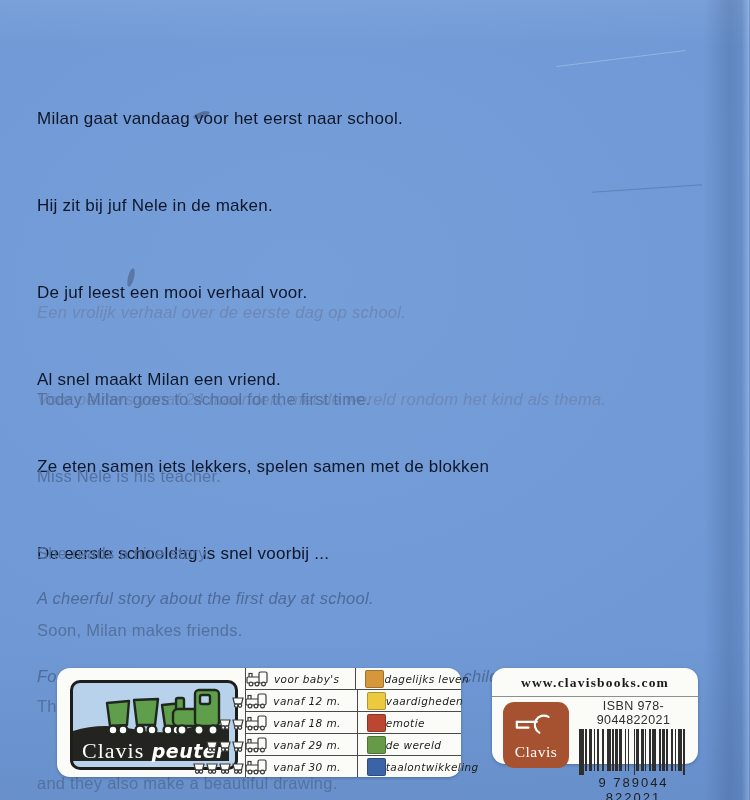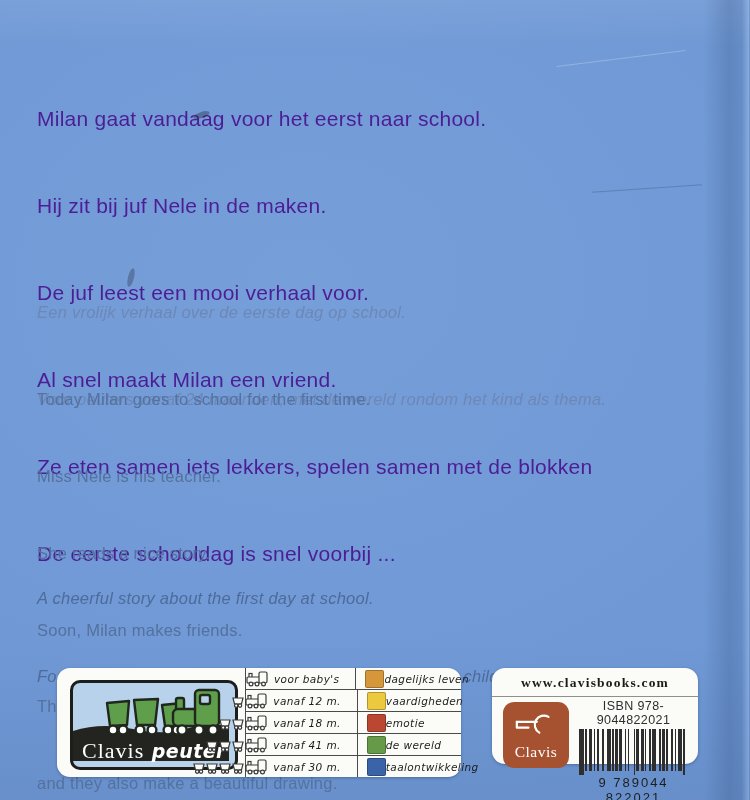--- a/index.html
+++ b/index.html
@@ -13,21 +13,21 @@
     background:
       linear-gradient(180deg,rgba(255,255,255,.07) 0%,rgba(255,255,255,0) 6%,rgba(0,10,40,0) 80%,rgba(0,10,40,.05) 100%),
       radial-gradient(120% 90% at 40% 35%,rgba(255,255,255,.05),rgba(0,0,40,.04));
   }
   .edge-shade{
     position:absolute;top:0;bottom:0;right:0;width:46px;pointer-events:none;
     background:linear-gradient(90deg,rgba(15,35,75,0) 0%,rgba(15,35,75,.16) 55%,rgba(15,35,75,.10) 82%,rgba(190,215,245,.28) 97%,rgba(15,35,75,.15) 100%);
   }
   
   .txt{position:absolute;left:37px;letter-spacing:.25px;white-space:pre;}
-  .dutch-par   {top:46px; font-size:21px;  line-height:29px;  color:#4c1d95;}
+  .dutch-par   {top:46px; font-size:17px;  line-height:29px;  color:#0f172a;}
   .dutch-tag   {top:240px;font-size:16.5px;line-height:29px;  color:#6d87b7;font-style:italic;}
   .english-par {top:336px;font-size:16.5px;line-height:25.6px;color:#54719f;}
   .english-tag {top:533px;font-size:16.5px;line-height:26px;  color:#4d6b9b;font-style:italic;}
   
   .mark{position:absolute;pointer-events:none;}
   .smudge-a{left:193px;top:112px;width:17px;height:6px;background:rgba(40,45,70,.40);border-radius:50%;transform:rotate(-18deg);}
   .smudge-b{left:128px;top:268px;width:6px;height:19px;background:rgba(40,45,70,.35);border-radius:50%;transform:rotate(14deg);}
   .scratch-a{left:556px;top:58px;width:130px;height:1px;background:rgba(230,240,255,.30);transform:rotate(-7deg);}
   .scratch-b{left:592px;top:188px;width:110px;height:1px;background:rgba(60,80,120,.35);transform:rotate(-4deg);}
   
@@ -224,21 +224,21 @@
                 <circle cx="30.2" cy="13.6" r="1.7" fill="#fbfbf8" stroke="#3a3a3a" stroke-width="1.2"></circle>
                 <circle cx="34" cy="13.6" r="1.7" fill="#fbfbf8" stroke="#3a3a3a" stroke-width="1.2"></circle>
                 <rect x="42" y="3.5" width="3" height="4.5" fill="#fbfbf8" stroke="#3a3a3a" stroke-width="1.2"></rect>
                 <rect x="40" y="7" width="13" height="6" rx="1" fill="#fbfbf8" stroke="#3a3a3a" stroke-width="1.2"></rect>
                 <rect x="52" y="2" width="8" height="11" rx="1.5" fill="#fbfbf8" stroke="#3a3a3a" stroke-width="1.2"></rect>
                 <circle cx="44" cy="14" r="1.9" fill="#fbfbf8" stroke="#3a3a3a" stroke-width="1.2"></circle>
                 <circle cx="50" cy="14" r="1.9" fill="#fbfbf8" stroke="#3a3a3a" stroke-width="1.2"></circle>
                 <circle cx="56.5" cy="14" r="1.9" fill="#fbfbf8" stroke="#3a3a3a" stroke-width="1.2"></circle>
               </svg>
             </span>
-          <span class="hand">vanaf 41 m.</span>
+          <span class="hand">vanaf 29 m.</span>
         </div>
         <div class="theme-cell">
           <span class="theme-swatch" style="background: rgb(102, 154, 73);"></span>
           <span class="hand">de wereld</span>
         </div>
       </div>
       <div class="age-row">
         <div class="age-cell">
           <span class="train-icon">
               <svg width="75" height="17" viewBox="0 0 75 17">

